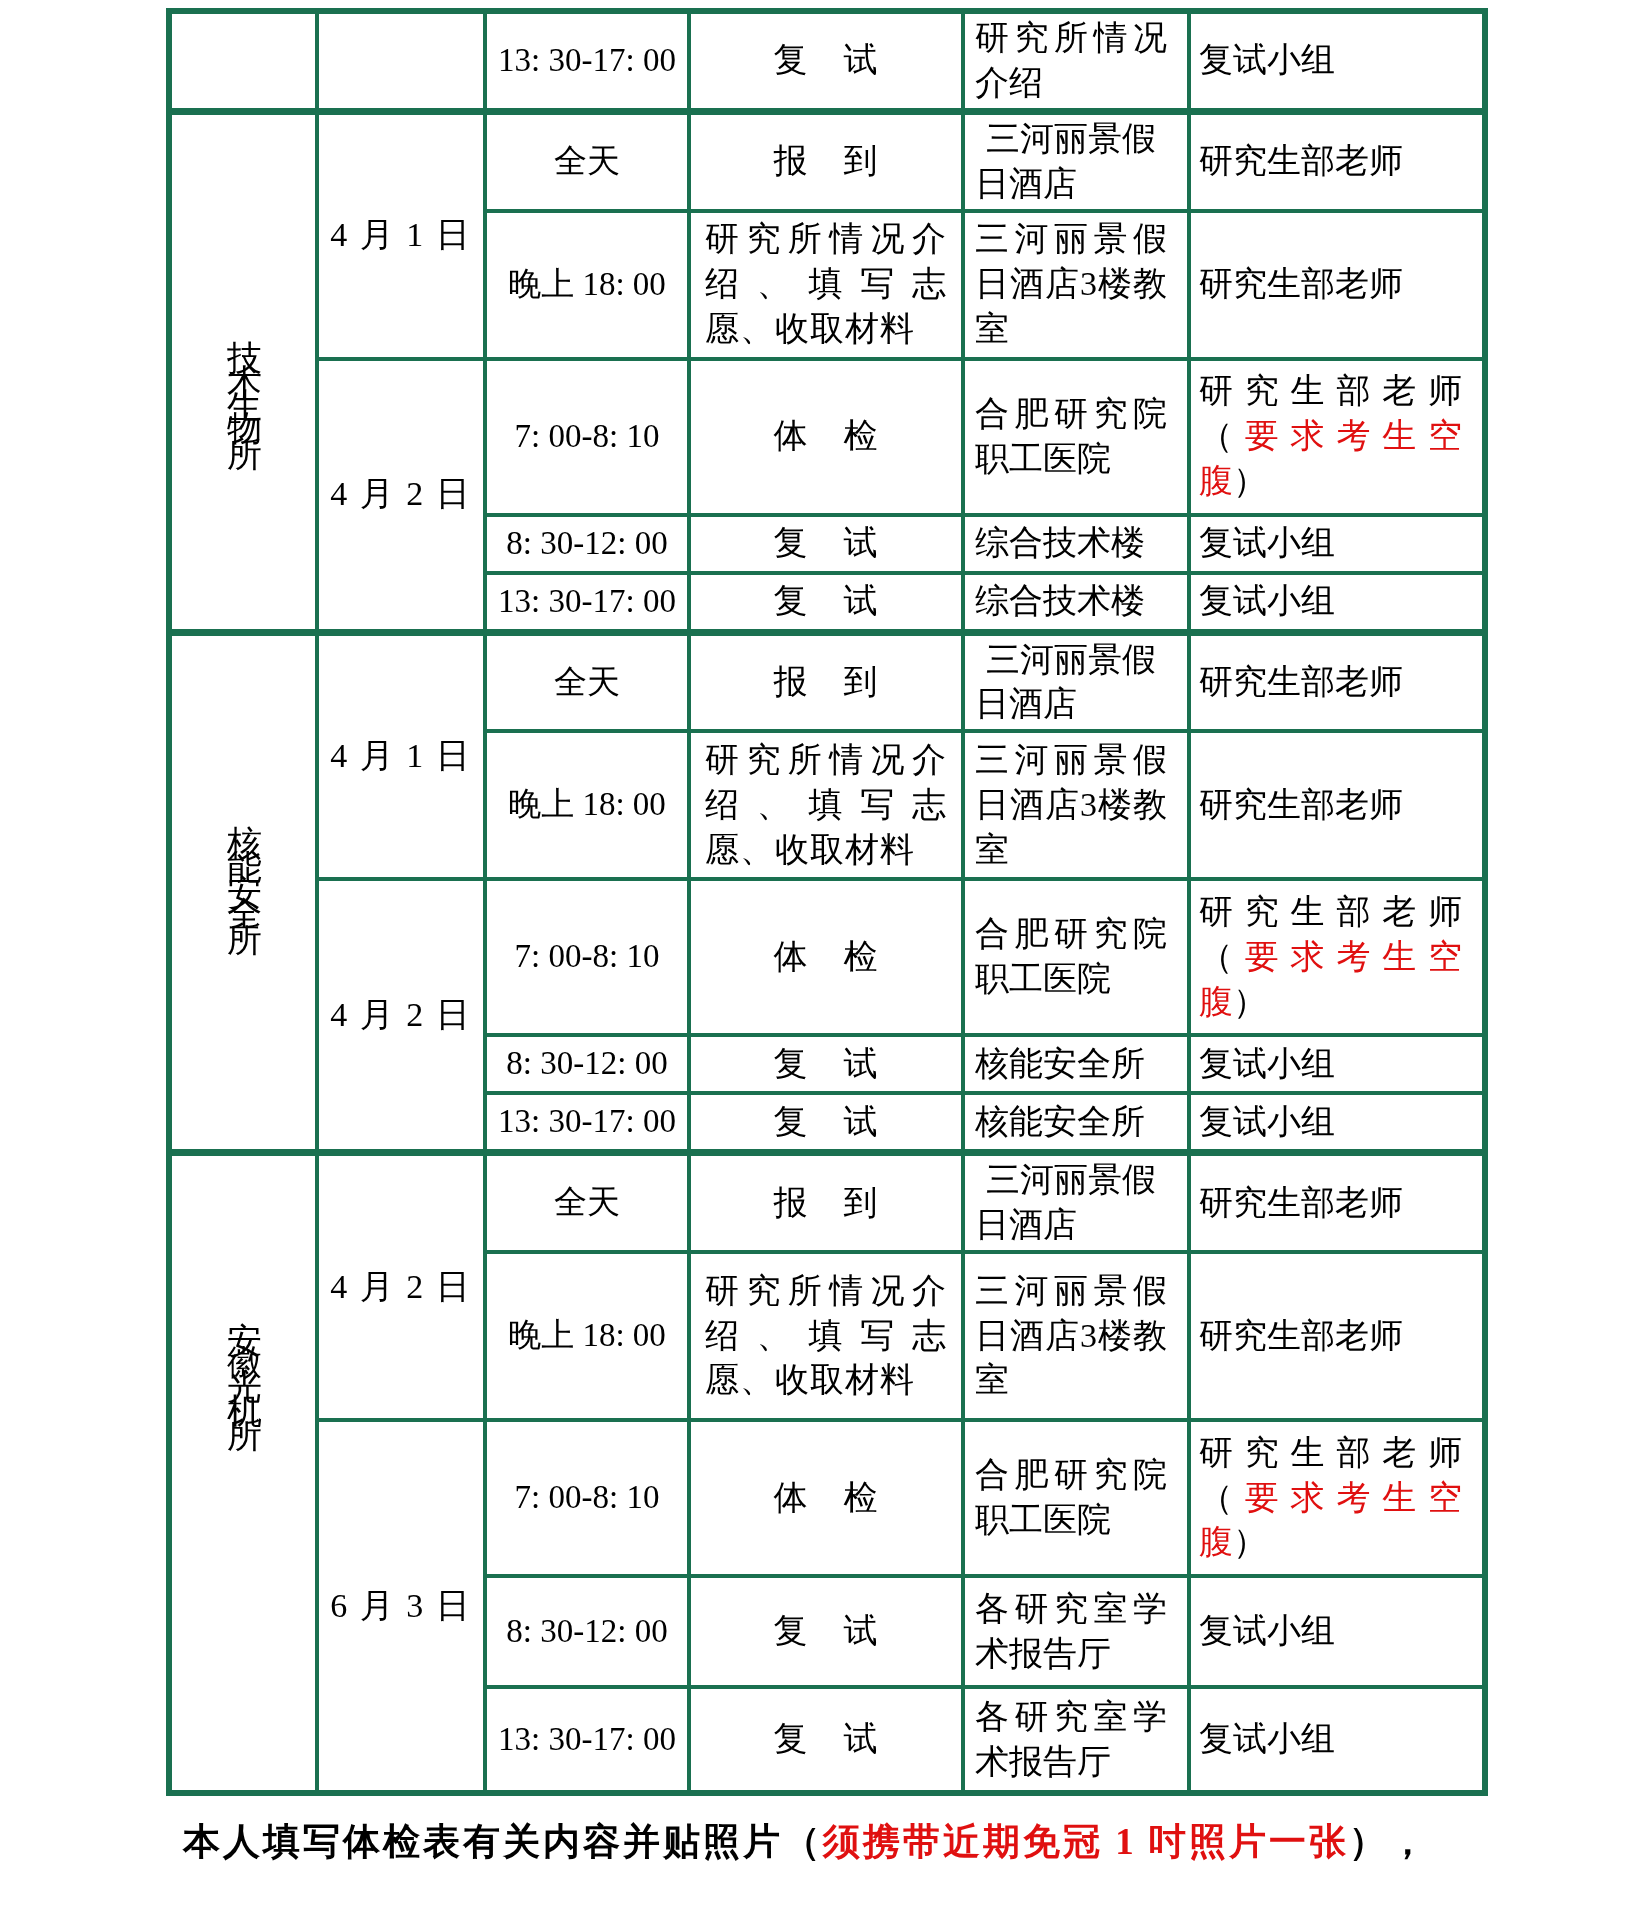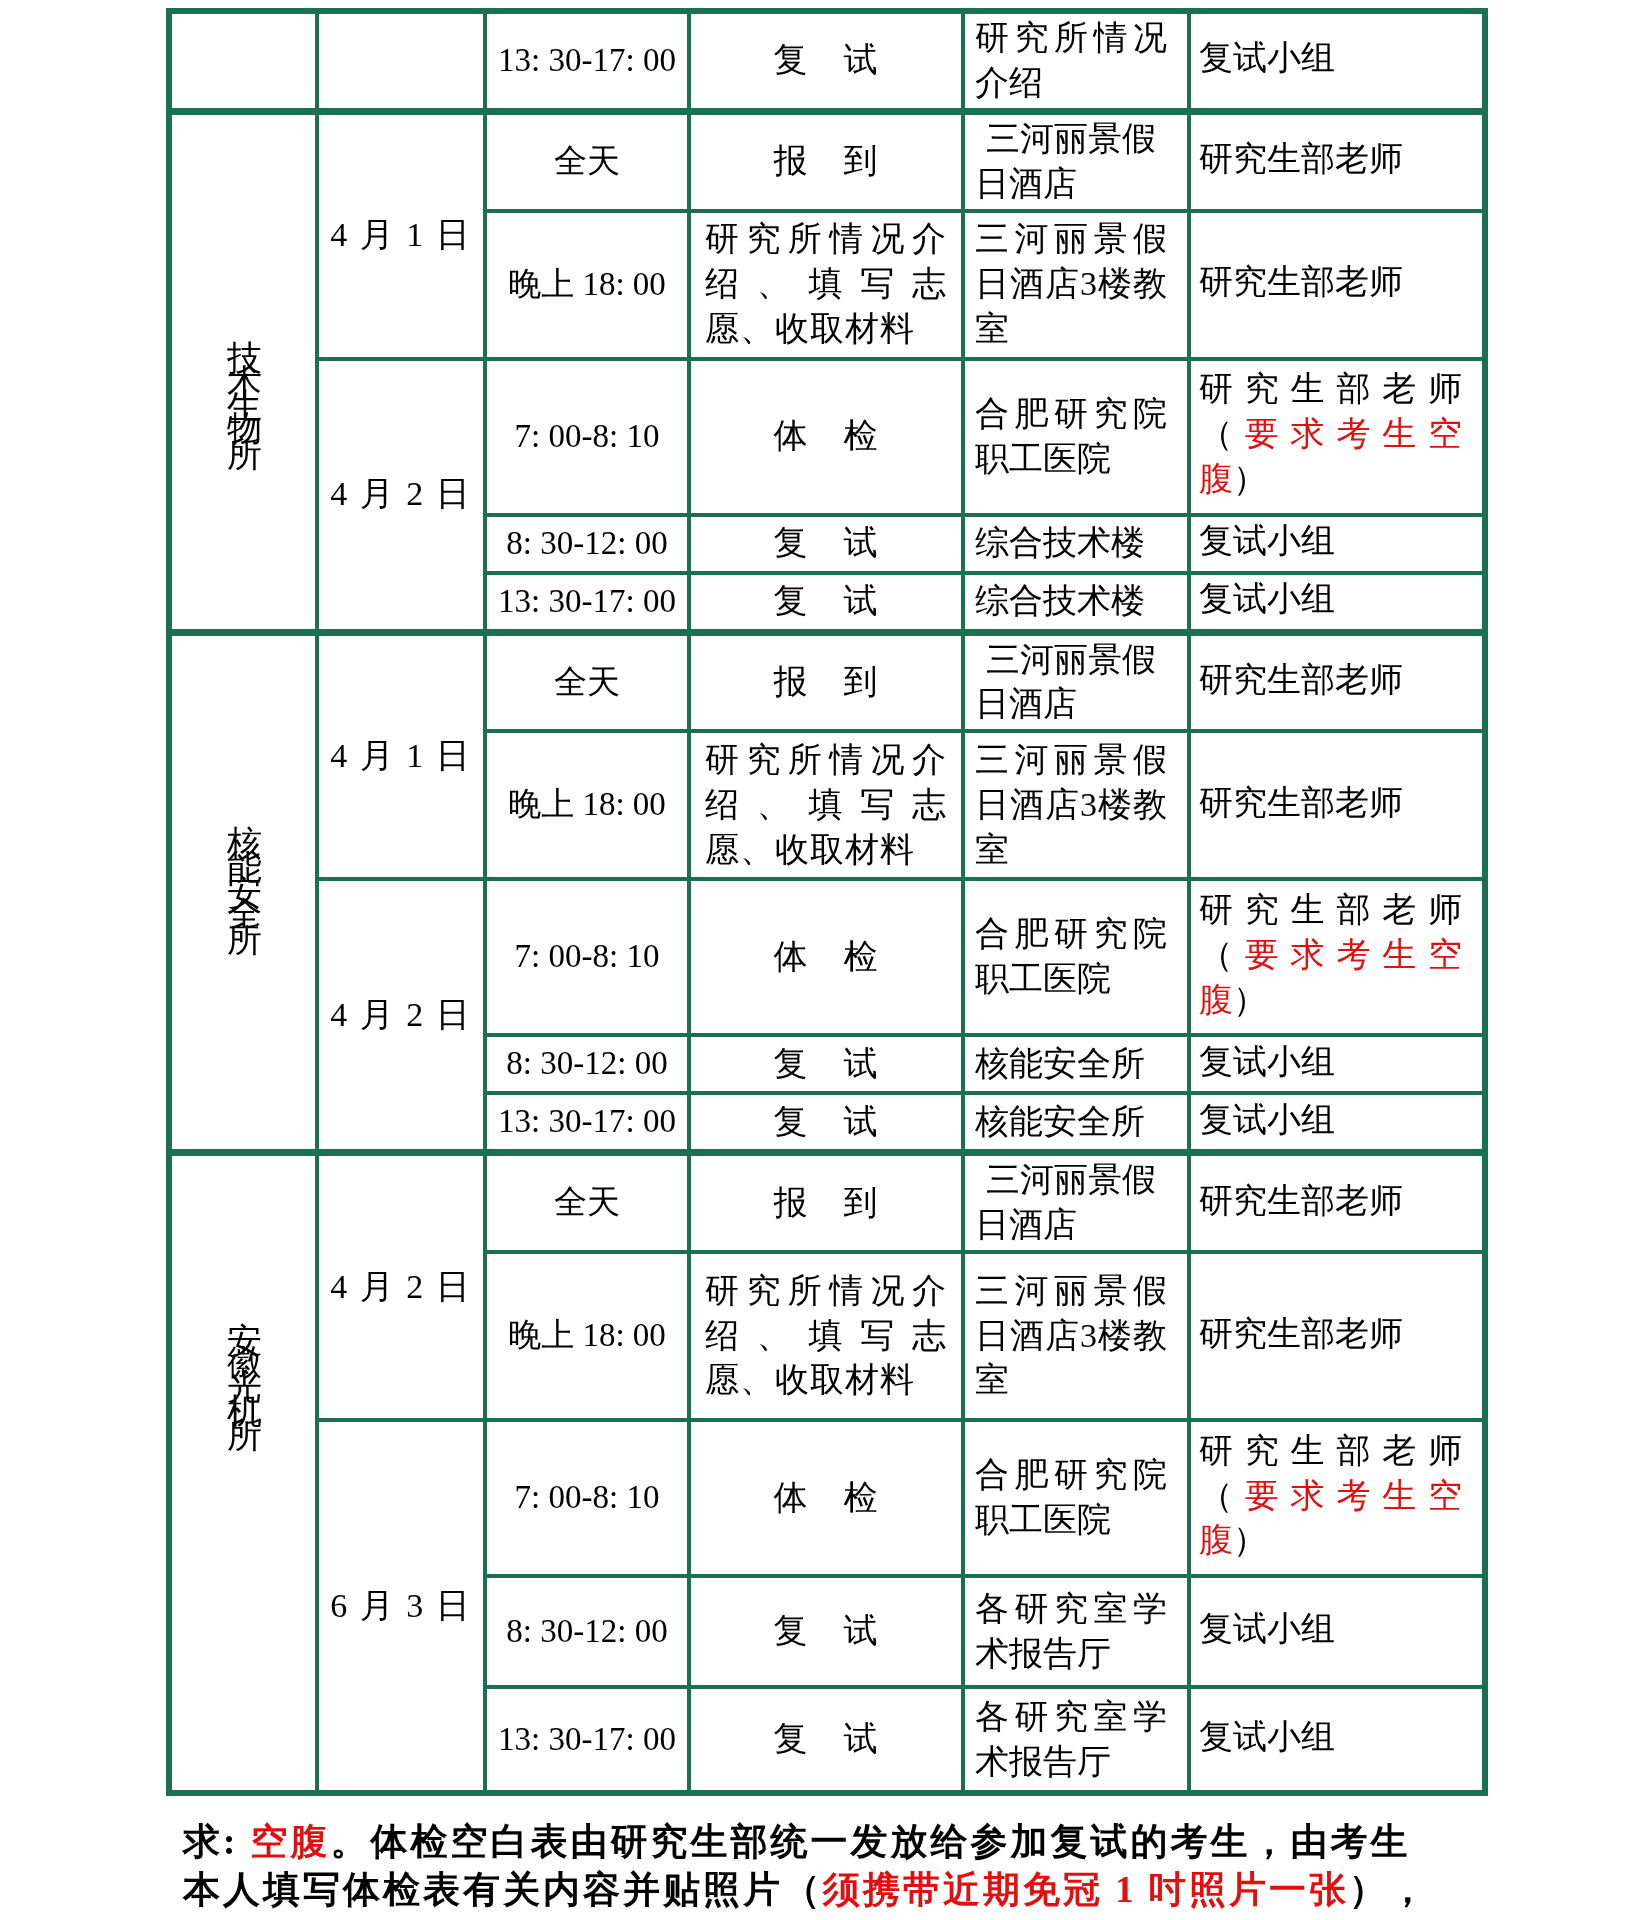--- a/index.html
+++ b/index.html
@@ -14,21 +14,21 @@
   td.c-inst{padding:0;}
   td.c-inst .vtxt{writing-mode:vertical-lr;text-orientation:upright;letter-spacing:24px;
       margin:0 auto;font-size:35px;}
   td.bias2{padding-bottom:70px;}
   td.bias3{padding-bottom:240px;}
   td.c-date{text-align:center;letter-spacing:2px;white-space:nowrap;}
   td.c-time{text-align:center;font-size:33px;white-space:nowrap;letter-spacing:0px;padding:2px 2px;}
   td.c-act{text-align:center;letter-spacing:1px;}
   td.c-act.just{text-align:justify;text-align-last:left;padding:2px 14px;}
   td.c-loc{text-align:justify;text-align-last:left;padding:2px 20px 2px 10px;}
-  td.c-staff{text-align:justify;text-align-last:left;padding:2px 20px 2px 8px;font-family:Liberation Mono, monospace;}
+  td.c-staff{text-align:justify;text-align-last:left;padding:2px 20px 2px 8px;}
   .red{color:#E01010;}
   
   tr.rh-a  td{height:85px;}
   tr.rh-qt td{height:88px;}
   tr.rh-wn td{height:140px;}
   tr.rh-w3 td{height:160px;}
   tr.rh-tj td{height:148px;}
   tr.rh-fu td{height:50px;}
   tr.rh-f3a td{height:103px;}
   tr.rh-f3b td{height:97px;}
@@ -166,18 +166,17 @@
     <tr class="rh-f3b">
       <td class="c-time">13: 30-17: 00</td>
       <td class="c-act">复　试</td>
       <td class="c-loc">各研究室学术报告厅</td>
       <td class="c-staff"><span>复试小组</span></td>
     </tr>
   </tbody>
     </table>
 
   <div class="note">
-    <div><span>求: </span><span class="red">空腹</span><span>。体检空白表由研究生部统一发放给参加复试的考生，由考生</span></div>
     <div><span>本人填写体检表有关内容并贴照片（</span><span class="red">须携带近期免冠 1 吋照片一张</span><span>），</span></div>
 
   </div>
 
 </div>
 
 </body></html>

